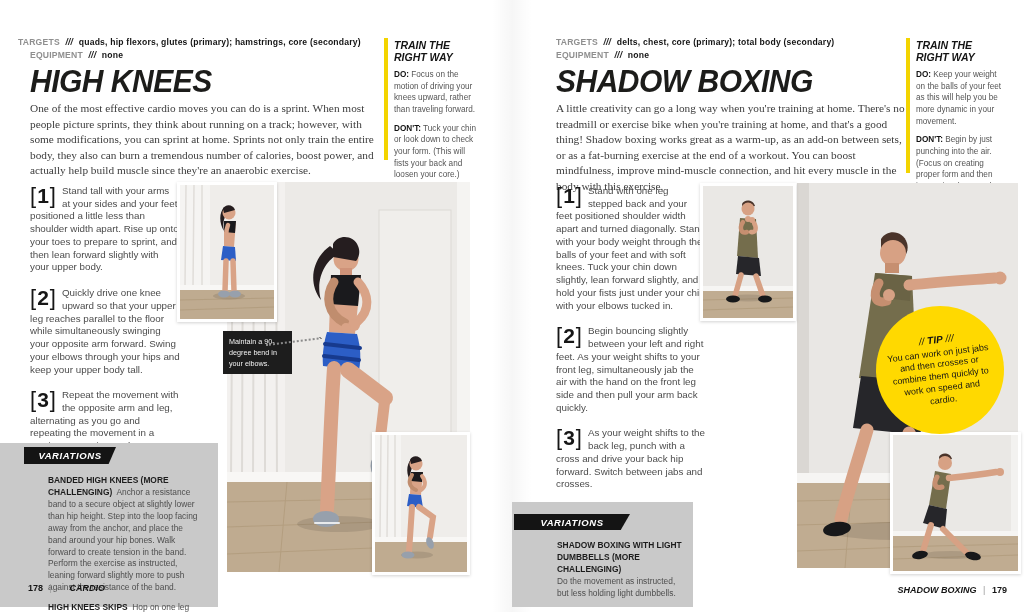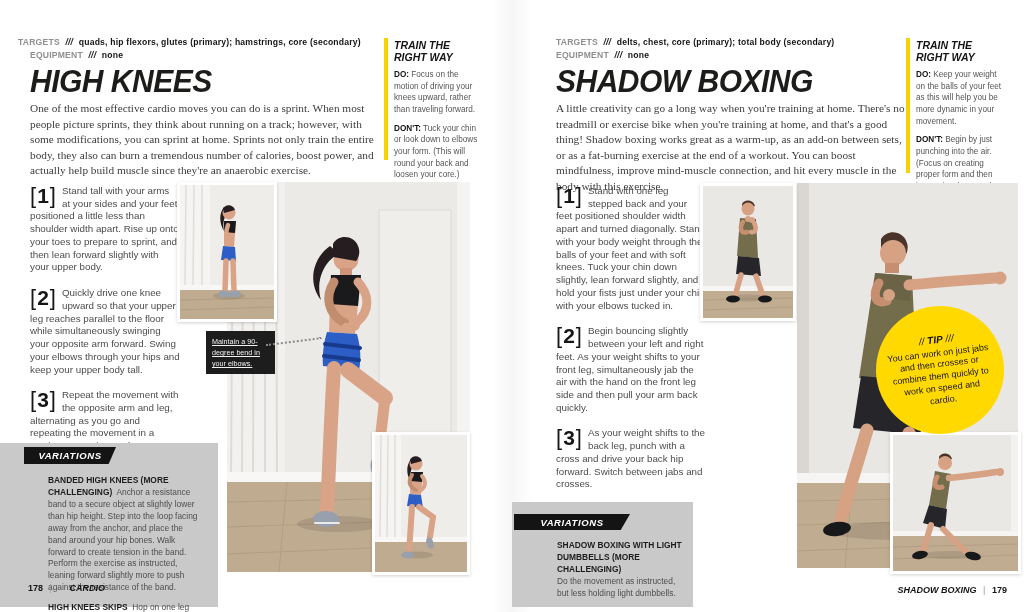--- a/index.html
+++ b/index.html
@@ -81,21 +81,21 @@
   <div class="abs title" style="left:30px;top:66px;">HIGH KNEES</div>
   <div class="abs intro" style="left:30px;top:101px;width:350px;">One of the most effective cardio moves you can do is a sprint. When most people picture sprints, they think about running on a track; however, with some modifications, you can sprint at home. Sprints not only train the entire body, they also can burn a tremendous number of calories, boost power, and actually help build muscle since they're an anaerobic exercise.</div>
 
   <div class="abs vrule" style="left:384px;top:38px;height:122px;"></div>
   <div class="abs train" style="left:394px;top:40px;width:86px;">
     <h4>
       <span>TRAIN THE</span><br>
       <span>RIGHT WAY</span>
     </h4>
     <p><b>DO:</b> <span>Focus on the motion of driving your knees upward, rather than traveling forward.</span></p>
-    <p><b>DON'T:</b> <span>Tuck your chin or look down to elbows your form. (This will round your back and loosen your core.)</span></p>
+    <p><b>DON'T:</b> <span>Tuck your chin or look down to check your form. (This will fists your back and loosen your core.)</span></p>
   </div>
 
   <div class="abs steps" style="left:30px;top:185px;">
     <div class="step">
       <span class="stepnum">1</span>
       <span>Stand tall with your arms at your sides and your feet positioned a little less than shoulder width apart. Rise up onto your toes to prepare to sprint, and then lean forward slightly with your upper body.</span>
     </div>
     <div class="step">
       <span class="stepnum">2</span>
       <span>Quickly drive one knee upward so that your upper leg reaches parallel to the floor while simultaneously swinging your opposite arm forward. Swing your elbows through your hips and keep your upper body tall.</span>
@@ -162,21 +162,21 @@
         <path d="M44 36 L56 36 L55 48 L44 47 Z" fill="#1a1a1d"></path>
         <path d="M43 61 L55 62 L56 76 L41 75 Z" fill="#2c5ec6"></path>
         <path d="M48 40 C45 48 46 54 49 58" stroke="#d9a387" stroke-width="4.5" fill="none"></path>
         <path d="M46 76 L45 106 M53 76 L54 106" stroke="#d9a387" stroke-width="5.5" fill="none"></path>
         <ellipse cx="44" cy="109" rx="6" ry="3.5" fill="#97a0ac"></ellipse>
         <ellipse cx="55" cy="109" rx="6" ry="3.5" fill="#97a0ac"></ellipse>
       </g>
     </svg>
   </div>
 
-  <div class="abs callout" style="left:206px;top:331px;z-index:4;text-decoration:underline;">Maintain a 90-degree bend in your elbows.</div>
+  <div class="abs callout" style="left:223px;top:331px;z-index:4;">Maintain a 90-degree bend in your elbows.</div>
   <div class="abs dotline" style="left:266px;top:344px;width:56px;z-index:4;"></div>
 
   <div class="abs photo inset" style="left:372px;top:432px;width:92px;height:137px;z-index:3;">
     <svg viewBox="0 0 92 137" preserveAspectRatio="none">
       <rect width="92" height="137" fill="#efedea"></rect>
       <rect width="26" height="104" fill="#f5f4f2"></rect>
       <path d="M6 0 L5 104 M13 0 L12 104 M20 0 L20 104" stroke="#e0ddd9" stroke-width="1.5" fill="none"></path>
       <rect y="102" width="92" height="5" fill="#f8f7f5"></rect>
       <rect y="107" width="92" height="30" fill="#bfab90"></rect>
       <ellipse cx="42" cy="120" rx="16" ry="3.5" fill="#000" opacity="0.10"></ellipse>

